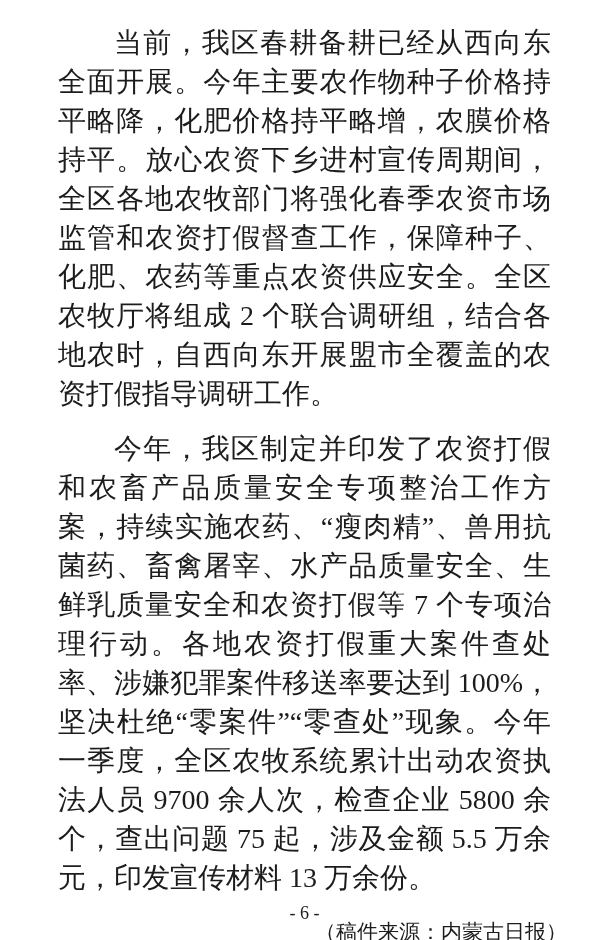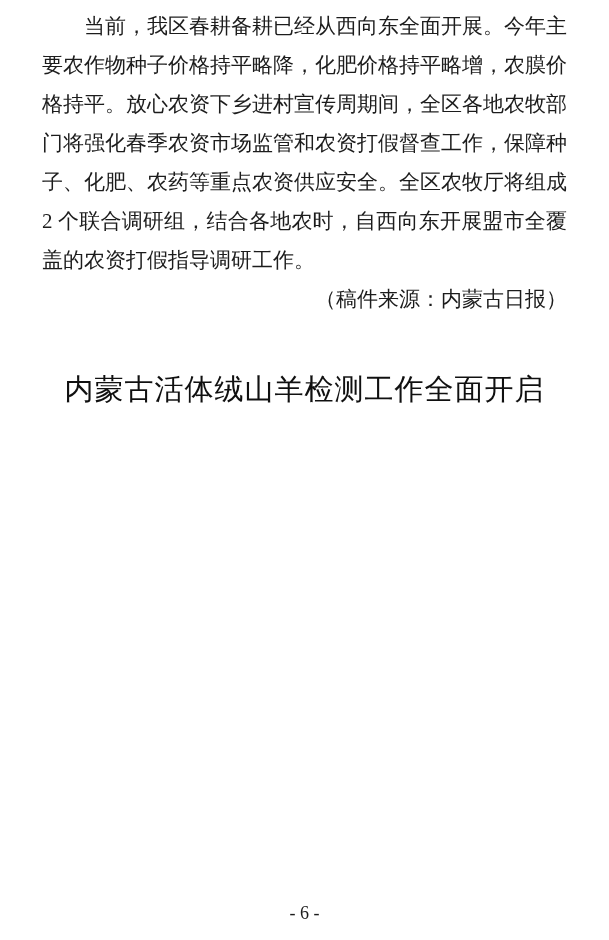--- a/index.html
+++ b/index.html
@@ -13,22 +13,22 @@
     height: 940px;
     background: #ffffff;
     overflow: hidden;
     font-family: "Liberation Serif", "DejaVu Serif", serif;
     color: #1c1c1c;
   }
   .content {
     padding: 7px 42px 0 42px;
   }
   .body-para {
-    margin: 0;
-    font-size: 21px;
+    margin: 16px;
+    font-size: 28px;
     line-height: 39px;
     text-align: justify;
     text-justify: inter-ideograph;
     text-indent: 2em;
     word-break: break-all;
   }
   .source-line {
     margin: 0;
     font-size: 21px;
     line-height: 39px;
@@ -58,20 +58,21 @@
   }
 </style>
 </head>
 <body>
 
 <div class="page">
   <div class="content">
 
     <p class="body-para">当前，我区春耕备耕已经从西向东全面开展。今年主要农作物种子价格持平略降，化肥价格持平略增，农膜价格持平。放心农资下乡进村宣传周期间，全区各地农牧部门将强化春季农资市场监管和农资打假督查工作，保障种子、化肥、农药等重点农资供应安全。全区农牧厅将组成 2 个联合调研组，结合各地农时，自西向东开展盟市全覆盖的农资打假指导调研工作。</p>
 
+    <p class="body-para">今年，我区制定并印发了农资打假和农畜产品质量安全专项整治工作方案，持续实施农药、“瘦肉精”、兽用抗菌药、畜禽屠宰、水产品质量安全、生鲜乳质量安全和农资打假等 7 个专项治理行动。各地农资打假重大案件查处率、涉嫌犯罪案件移送率要达到 100%，坚决杜绝“零案件”“零查处”现象。今年一季度，全区农牧系统累计出动农资执法人员 9700 余人次，检查企业 5800 余个，查出问题 75 起，涉及金额 5.5 万余元，印发宣传材料 13 万余份。</p>
 
     <p class="source-line">（稿件来源：内蒙古日报）</p>
 
     <h1 class="article-title">内蒙古活体绒山羊检测工作全面开启</h1>
 
 
   </div>
 
   <div class="page-footer">- 6 -</div>
 </div>

